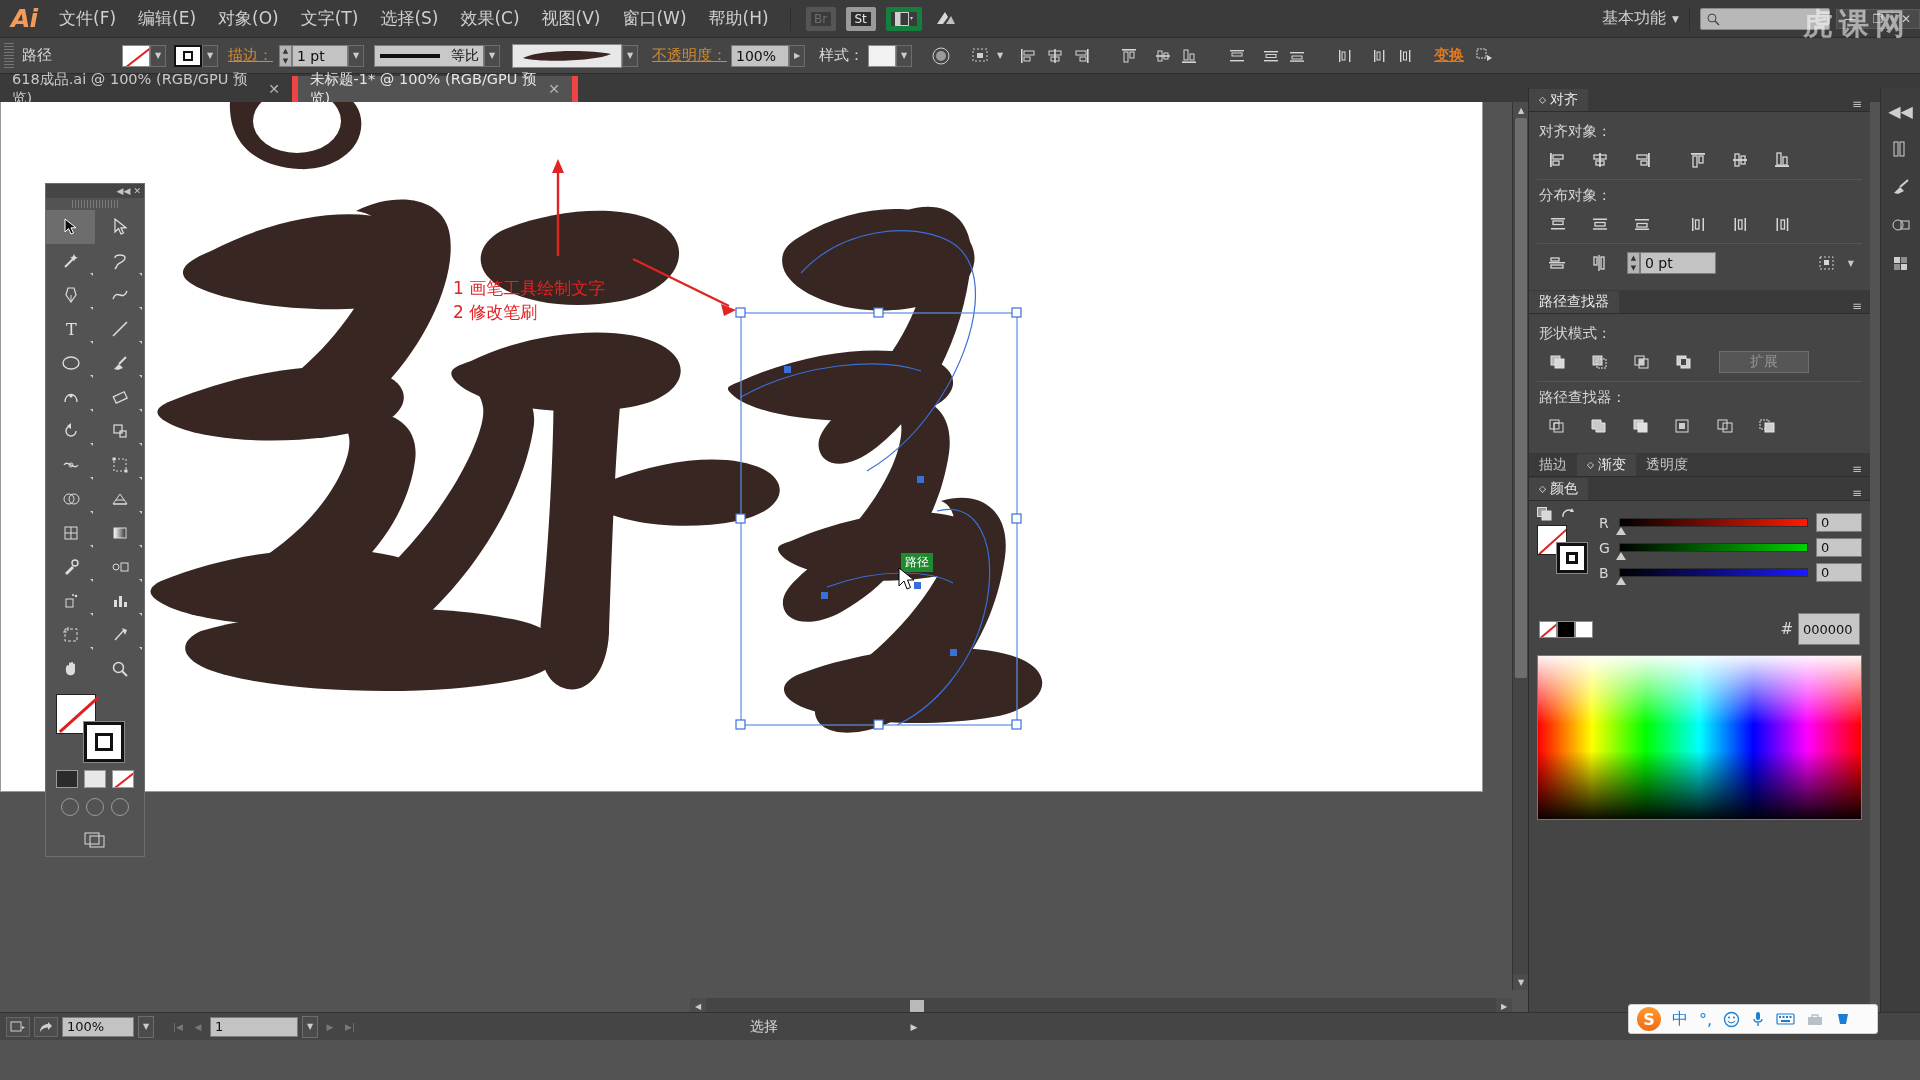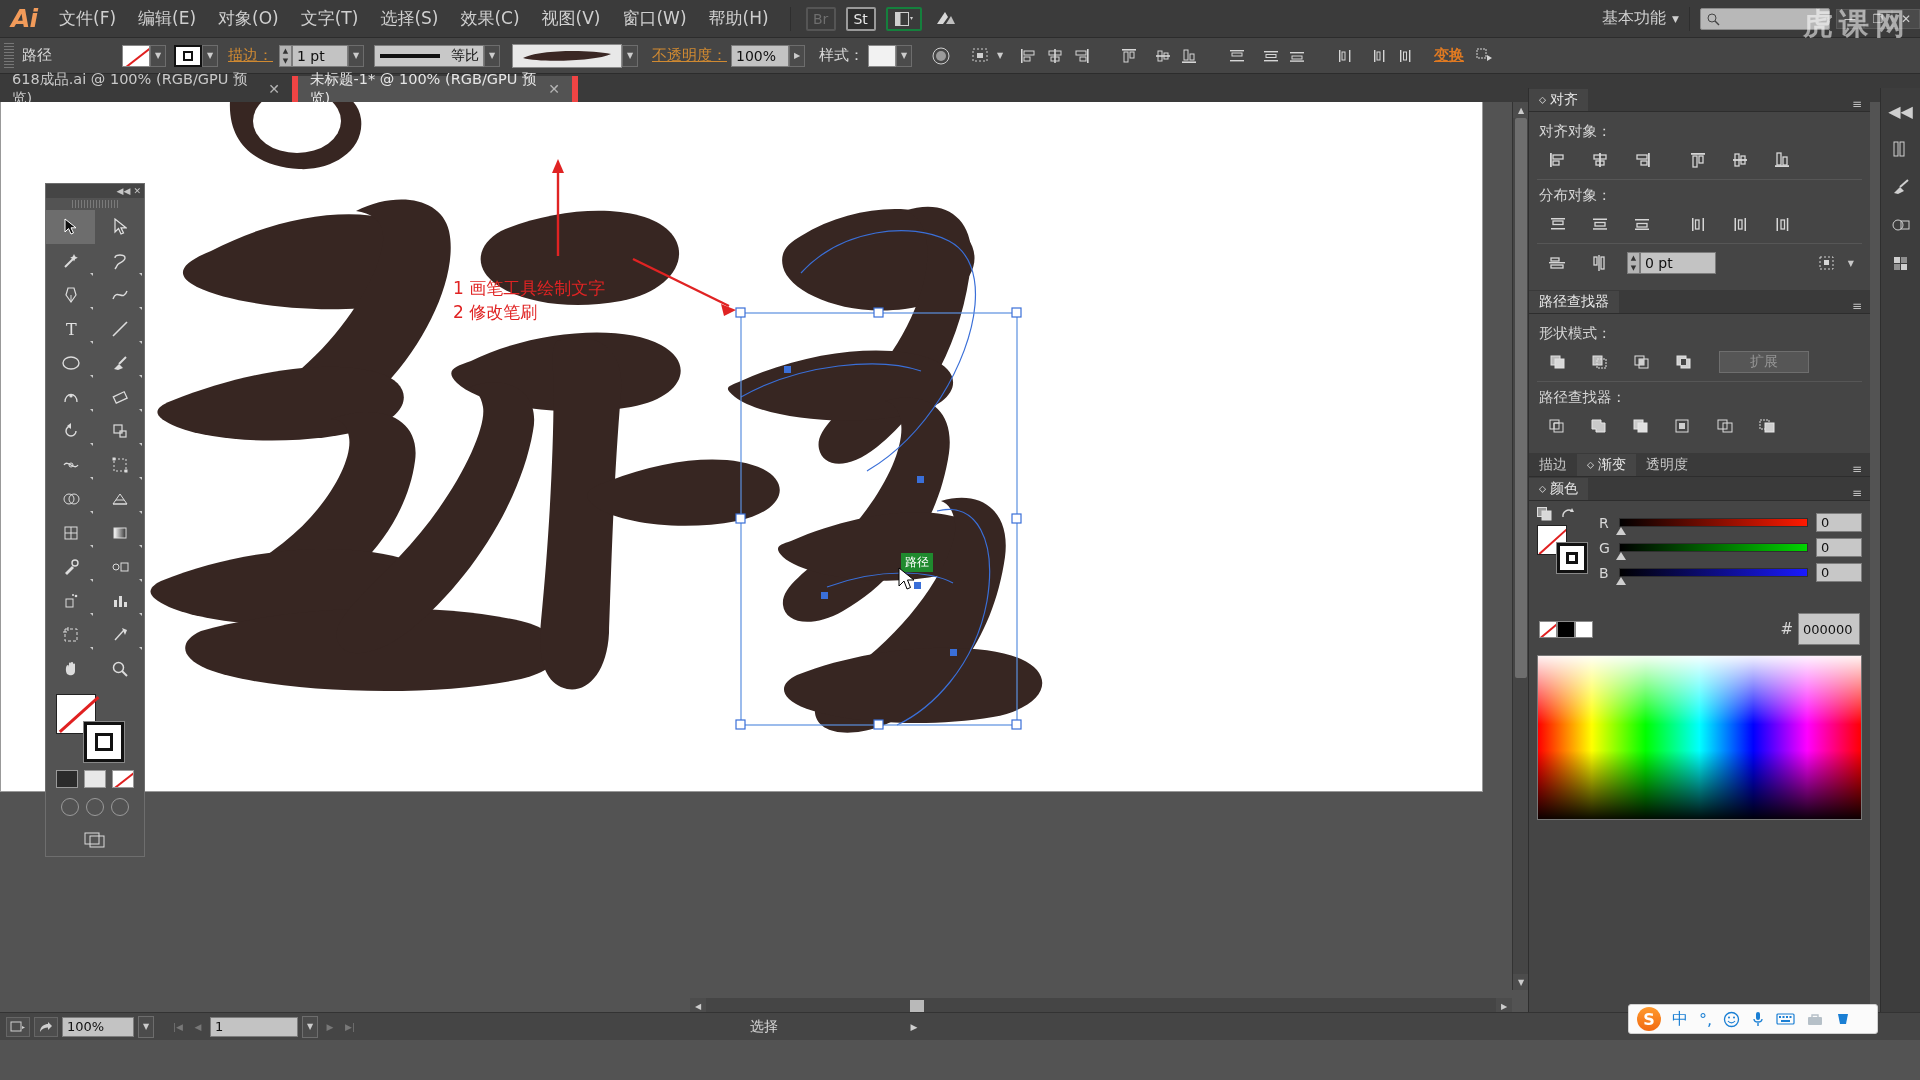--- a/index.html
+++ b/index.html
@@ -7,21 +7,21 @@
   body { position:relative; }
 
   
   .bar { background:#3f3f3f; }
 
   
   #menubar { position:absolute; left:0; top:0; width:1920px; height:38px; background:#3b3b3b; display:flex; align-items:center; border-bottom:1px solid #2c2c2c; }
   #ai-logo { width:48px; height:38px; display:flex; align-items:center; justify-content:center; color:#f29b5a; font-size:25px; font-weight:bold; font-style:italic; letter-spacing:-1px;}
   .menu-item { color:#cfcfcf; font-size:17px; padding:0 11px; height:38px; display:flex; align-items:center; cursor:default; white-space:nowrap;}
   .mb-sep { width:1px; height:24px; background:#2e2e2e; margin:0 10px; }
-  .mb-btn { width:30px;height:24px;border:2px solid #15803d; display:flex;align-items:center;justify-content:center;color:#a9a9a9;font-size:14px;margin:0 5px; border-radius:2px;}
+  .mb-btn { width:30px;height:24px;border:5px solid #15803d; display:flex;align-items:center;justify-content:center;color:#a9a9a9;font-size:12px;margin:0 5px; border-radius:2px;}
   .mb-btn.dim { color:#6e6e6e; border-color:#555;}
   .mb-btn.bright { color:#e8e8e8; background:#2e2e2e; border-color:#9a9a9a;}
   #workspace-switch { color:#d0d0d0; font-size:16px; display:flex;align-items:center;gap:6px;}
   #search-box { width:130px;height:22px;background:#b8b8b8;border:1px solid #8a8a8a;border-radius:2px;display:flex;align-items:center;padding-left:5px;}
   .win-btns { display:flex; gap:0; margin-left:6px;}
   .win-btn { width:28px;height:20px;display:flex;align-items:center;justify-content:center;color:#cfcfcf;font-size:12px;background:#4a4a4a;border:1px solid #5a5a5a;}
 
   
   #controlbar { position:absolute; left:0; top:38px; width:1920px; height:36px; background:#454545; display:flex; align-items:center; border-bottom:1px solid #2c2c2c; padding-left:4px;}
   #grip { width:10px;height:26px; background:repeating-linear-gradient(to bottom,#777 0 1px,transparent 1px 3px); margin-right:8px;}

